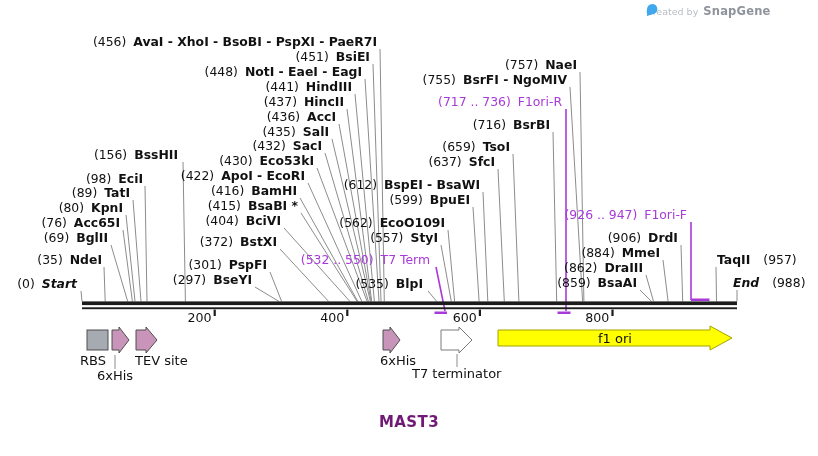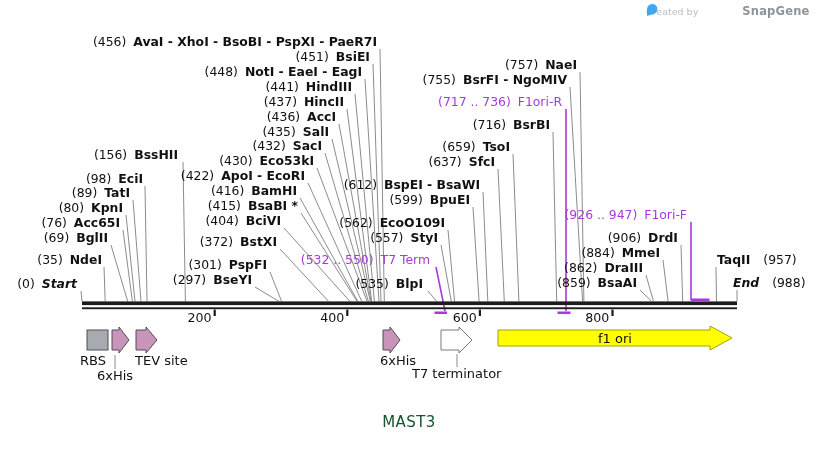--- a/index.html
+++ b/index.html
@@ -7,23 +7,23 @@
           font-family:"DejaVu Sans","Liberation Sans",sans-serif;}
   svg{position:absolute;top:0;left:0;}
   svg text{font-family:"DejaVu Sans","Liberation Sans",sans-serif;}
   .st{font-size:12.4px;fill:#111111;}
   .nm{font-weight:bold;}
   .it{font-style:italic;}
   .tick-label{font-size:12.6px;fill:#111111;}
   .feat-label{font-size:13px;fill:#111111;}
   .wm{position:absolute;top:3px;left:646px;height:16px;display:flex;align-items:center;gap:5px;}
   .wm .created{font-size:9.5px;color:#b9bec5;}
-  .wm .brand{font-size:11.5px;color:#8e949c;font-weight:600;letter-spacing:.2px;margin-left:39px;}
+  .wm .brand{font-size:11.5px;color:#8e949c;font-weight:600;letter-spacing:.2px;}
   .titleblock{position:absolute;left:0;top:413px;width:818px;text-align:center;}
-  .titleblock .t1{font-size:15px;font-weight:normal;color:#14532d;letter-spacing:.4px;}
+  .titleblock .t1{font-size:15px;font-weight:bold;color:#701a75;letter-spacing:.4px;}
   .titleblock .t2{font-size:13px;color:#3c3c3c;margin-top:2px;}
 </style>
 </head>
 <body>
 
 <div class="canvas">
   <div class="wm">
     <span class="created">Created by</span>
     <svg width="13" height="14">
       <path d="M1,13 L1,6 A5.2,5.2 0 1 1 6.5,11.3 Z" fill="#41a8ee"></path>

